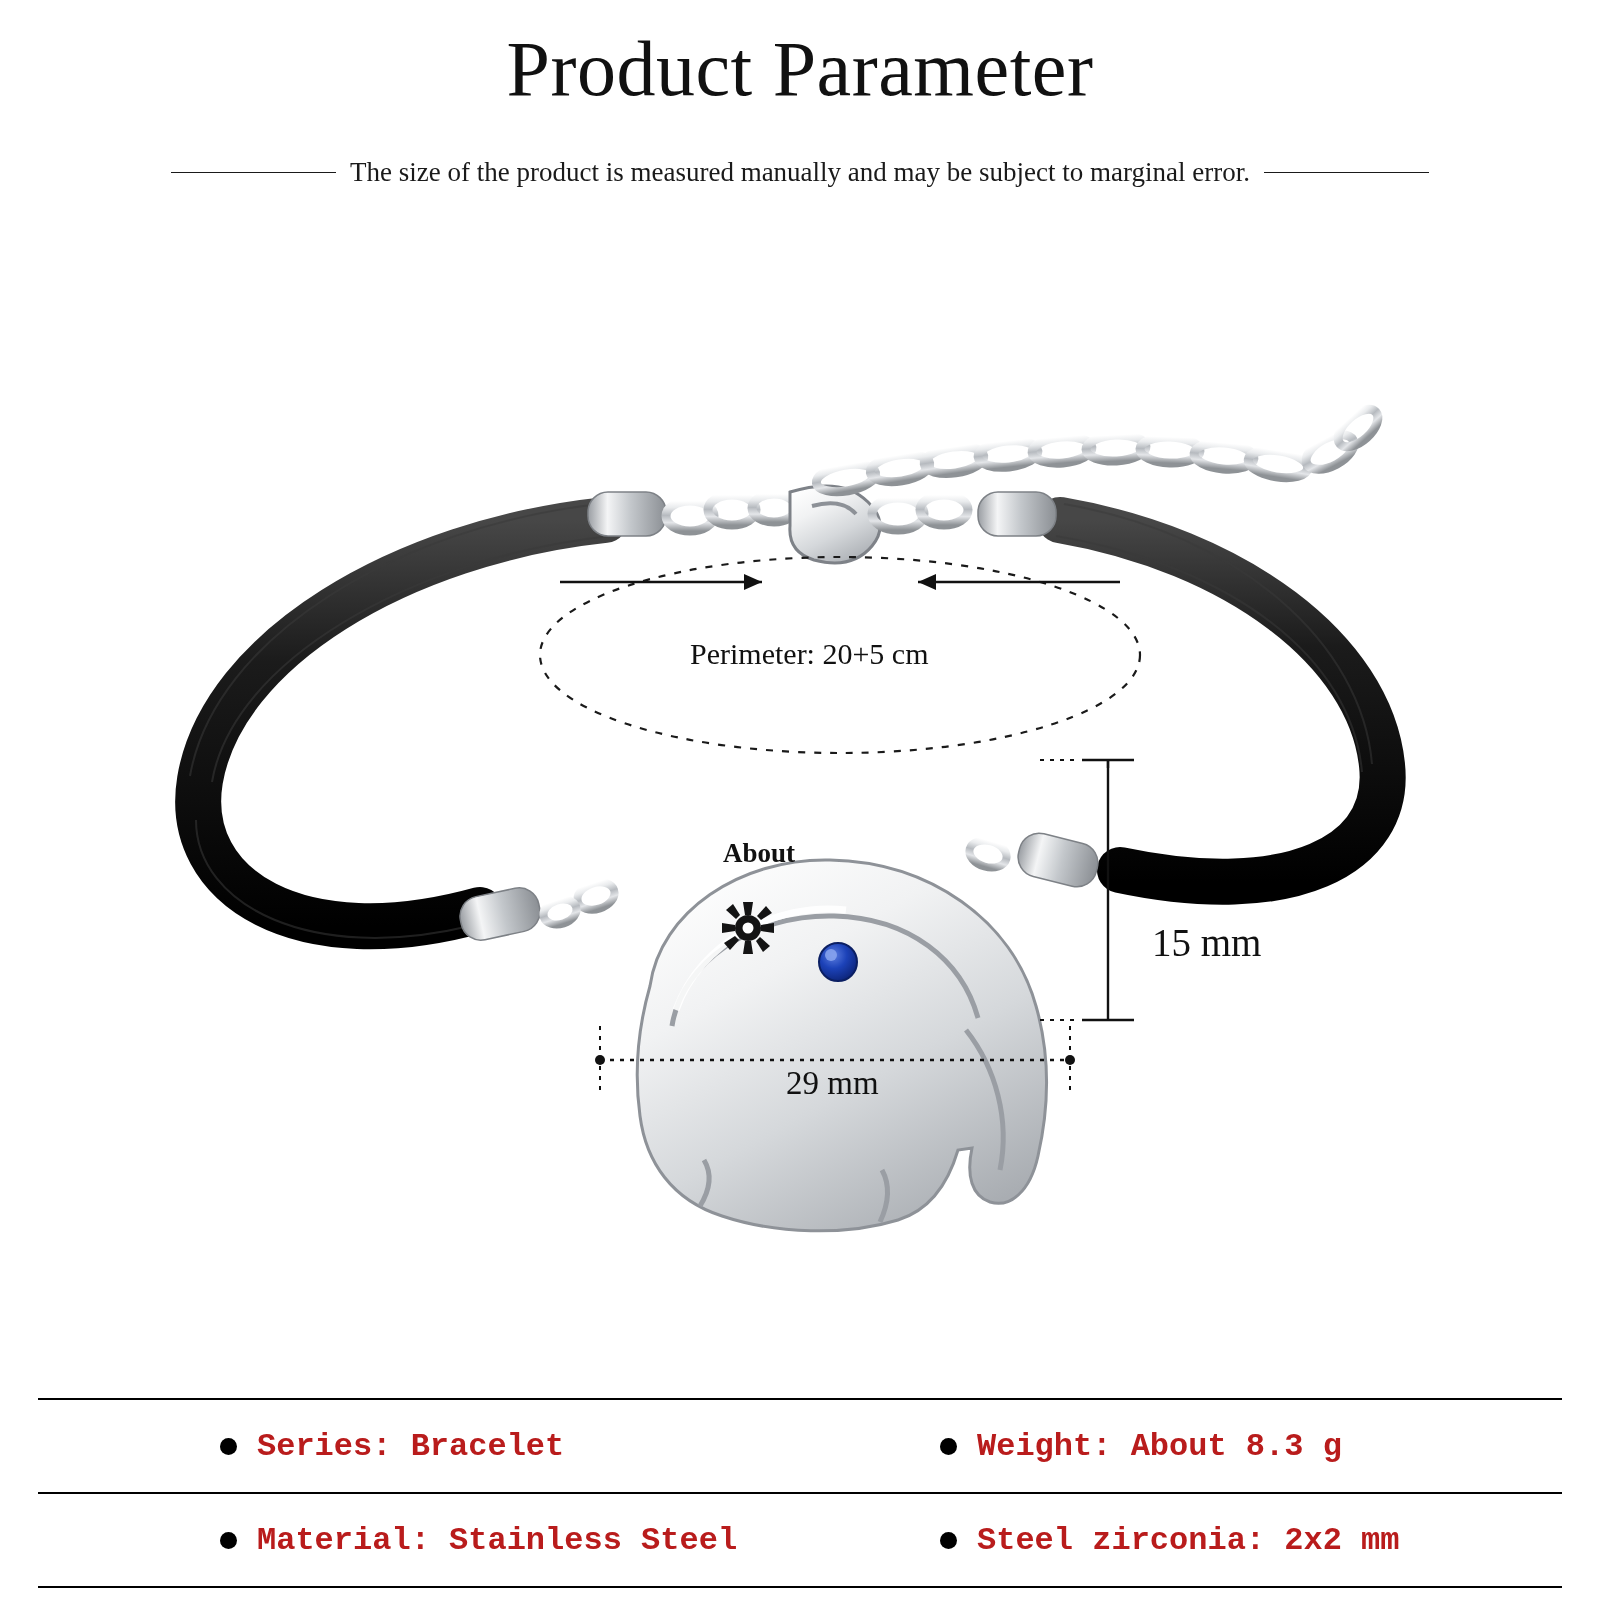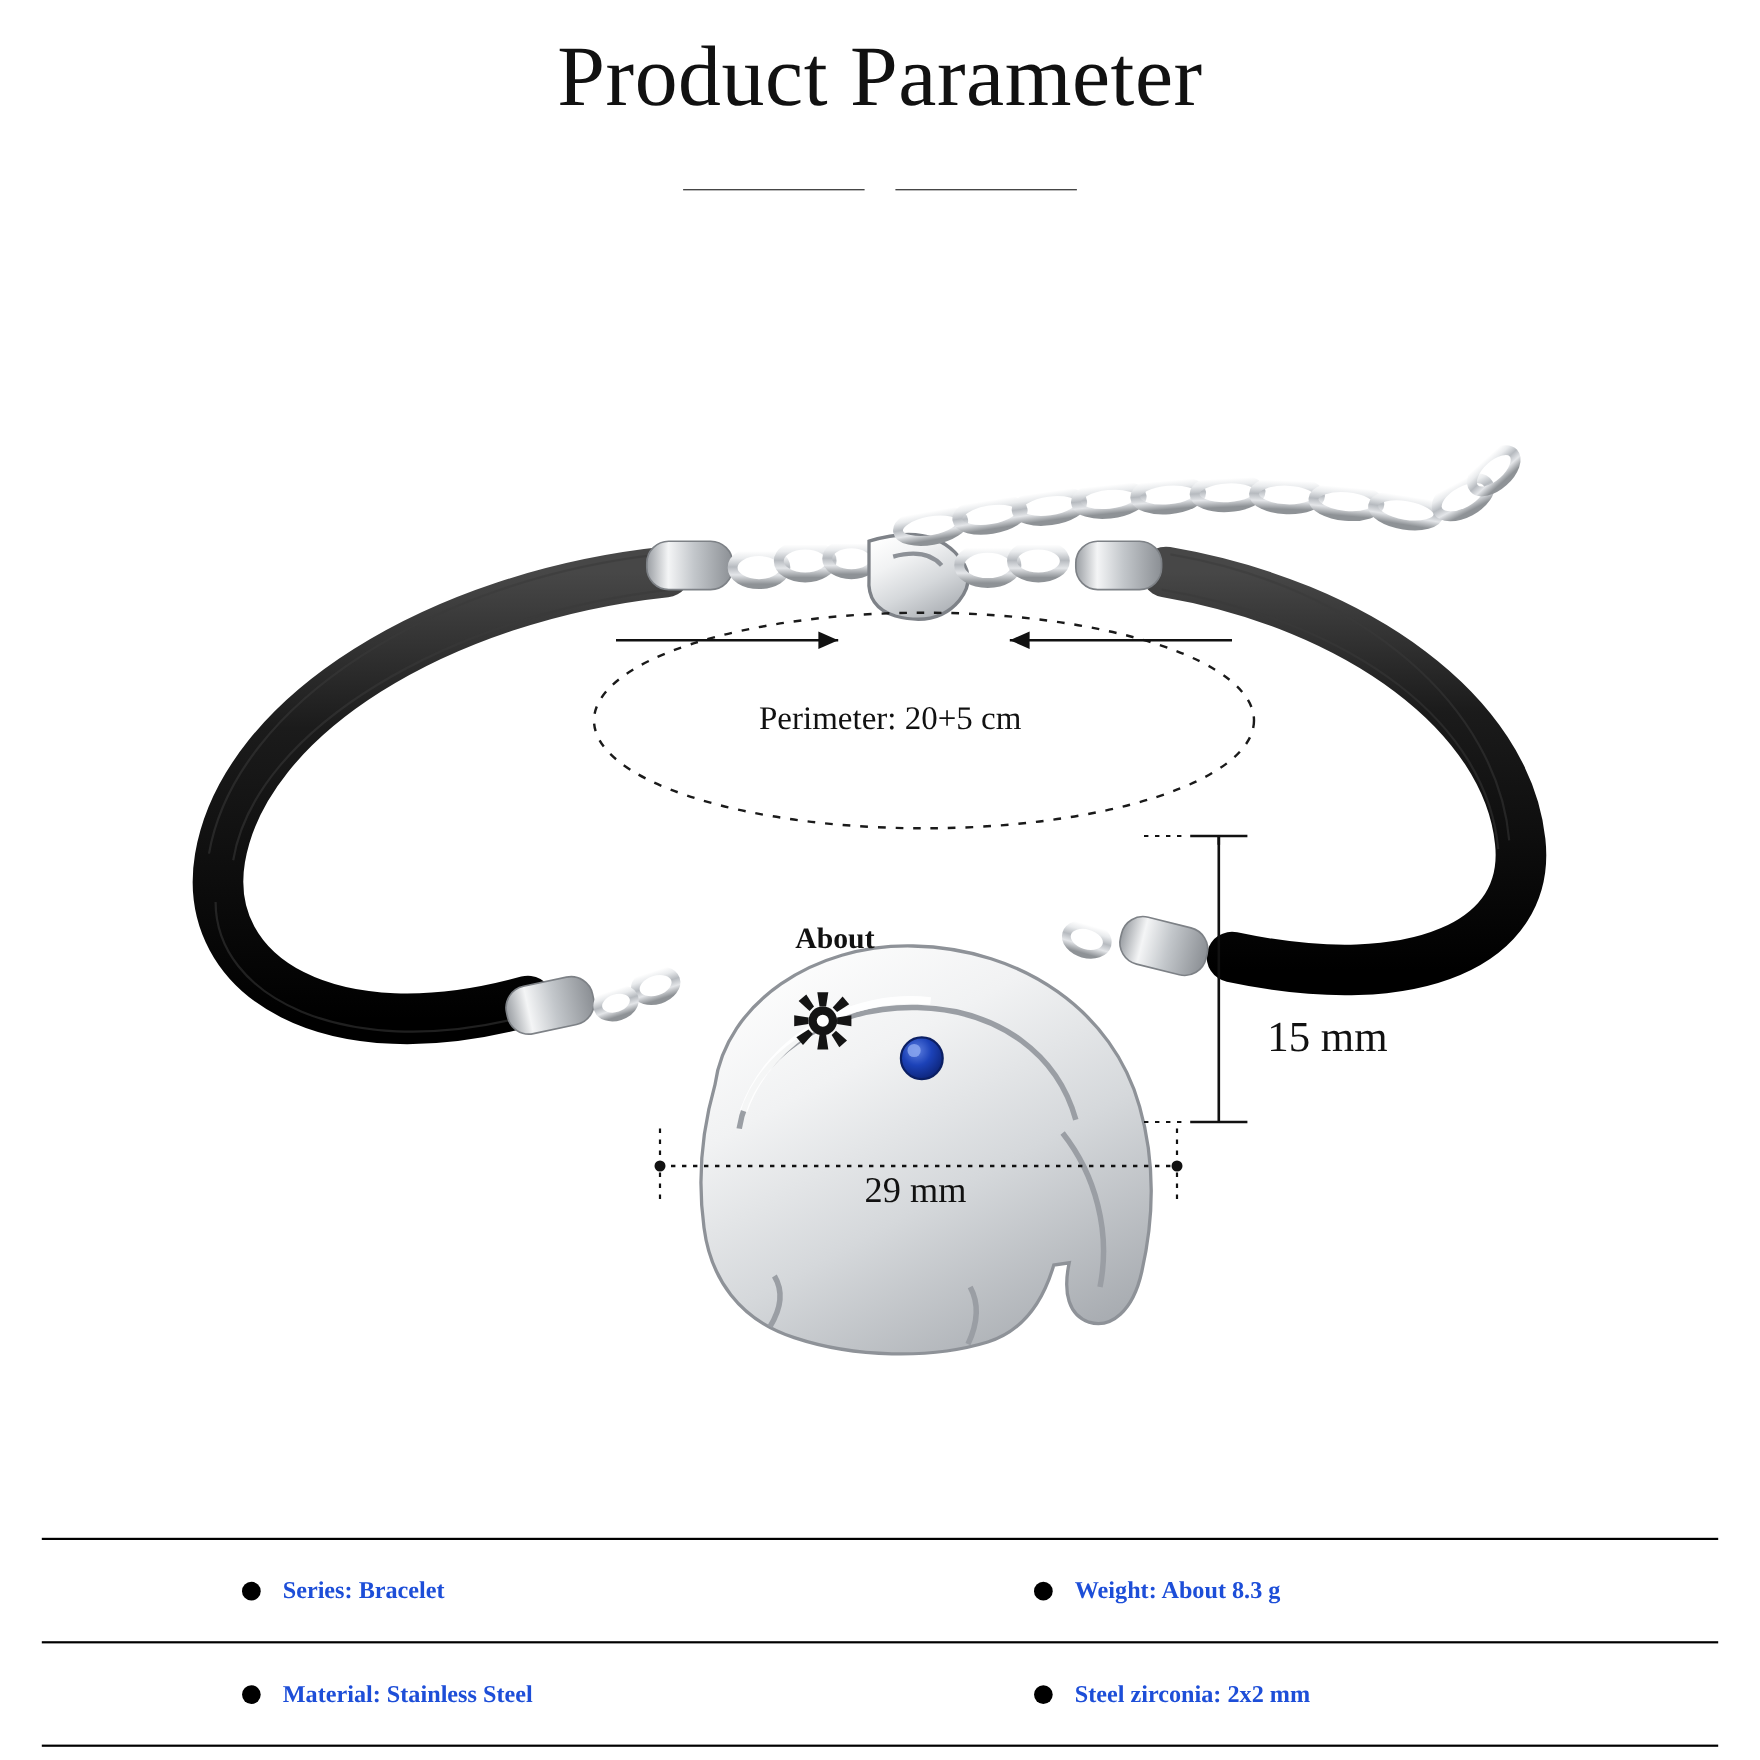--- a/index.html
+++ b/index.html
@@ -134,33 +134,34 @@
   .spec-cell.right { padding-left: 140px; }
   .bullet {
     width: 17px;
     height: 17px;
     border-radius: 50%;
     background: #000;
     margin-right: 20px;
     flex: 0 0 auto;
   }
   .spec-text {
-    font-size: 22px;
+    font-size: 32px;
     font-weight: bold;
-    font-family: Liberation Serif, serif;
-    color: #1d4ed8;
+    font-family: Liberation Mono, monospace;
+    color: #b91c1c;
   }
 </style>
 </head>
 <body>
 
 <div class="header">
   <div class="page-title">Product Parameter</div>
   <div class="subtitle-row">
     <div class="rule-left"></div>
+    <div class="subtitle">The size of the product is measured manually and may be subject to marginal error.</div>
     <div class="rule-right"></div>
   </div>
 </div>
 
 <div class="stage">
 
   <svg class="product-svg" viewBox="0 0 1600 1130" xmlns="http://www.w3.org/2000/svg">
     <defs>
       <linearGradient id="metalV" x1="0" y1="0" x2="0" y2="1">
         <stop offset="0%" stop-color="#ffffff"></stop>

